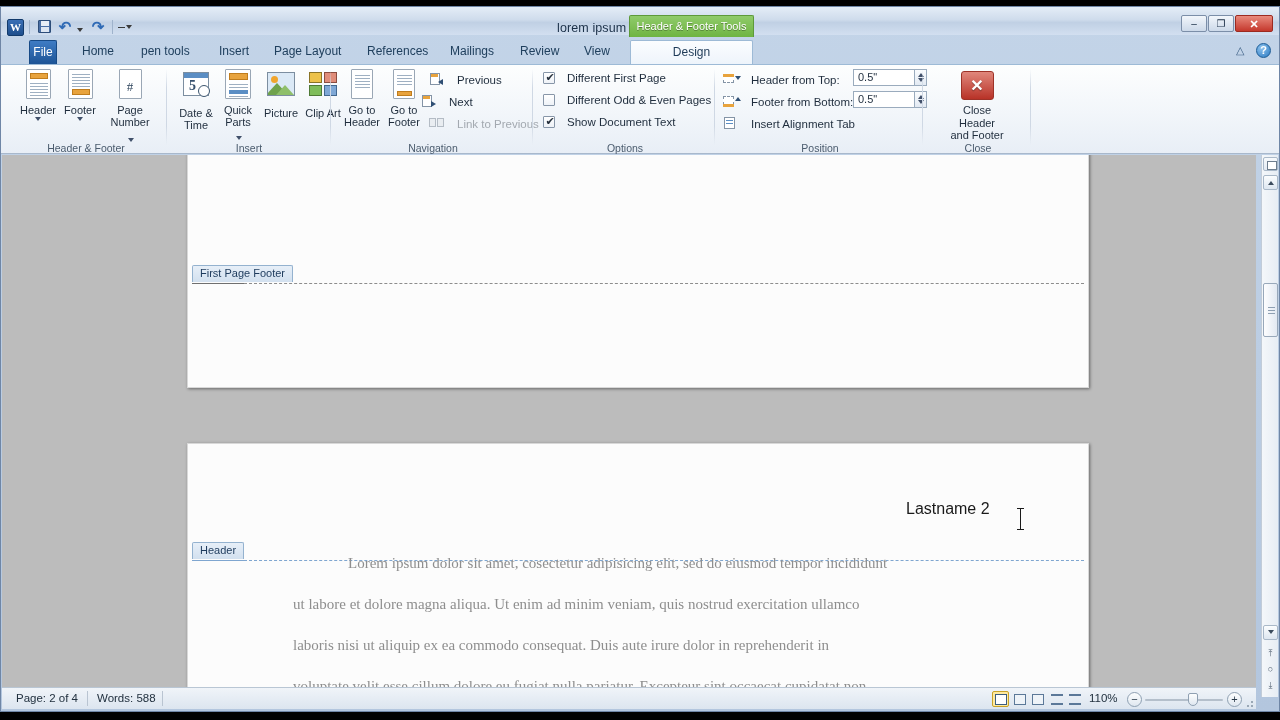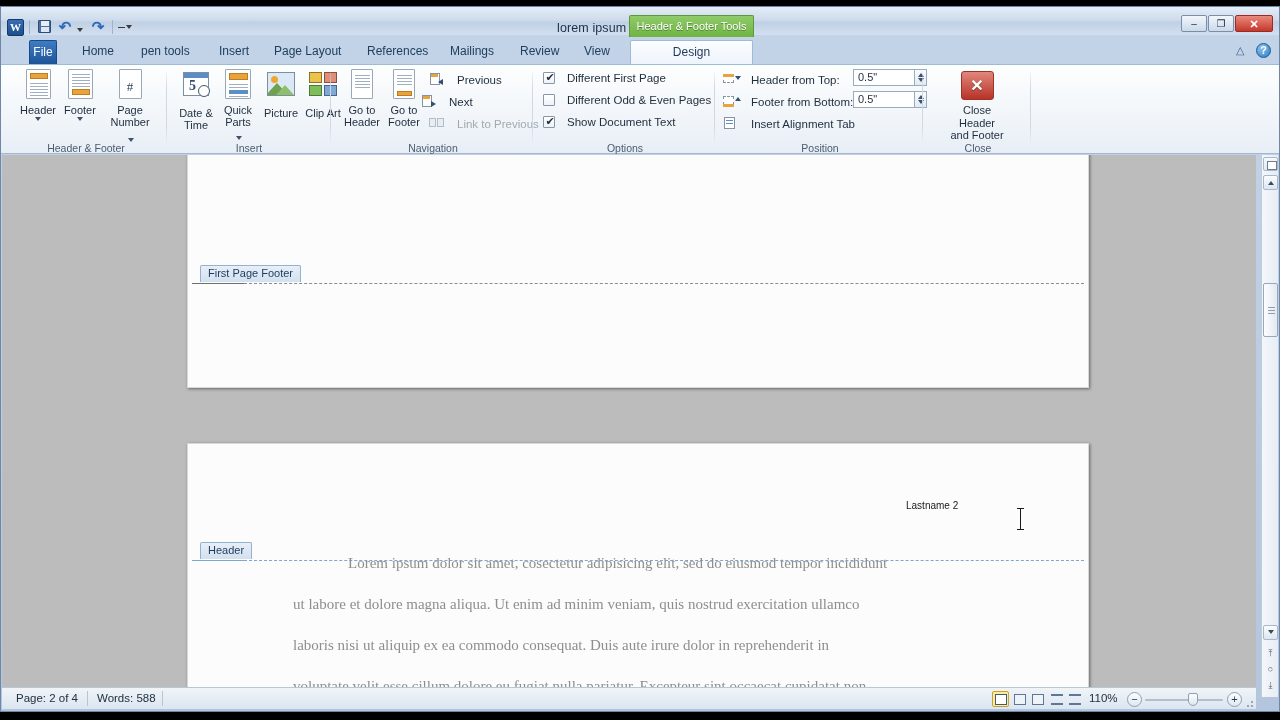--- a/index.html
+++ b/index.html
@@ -179,24 +179,24 @@
     position:absolute; left:4px; right:4px; height:0;
     border-top:1px dashed #8d8d8d;
   }
   .dashline.blue{ border-top:1px dashed #7fa6d0; }
   .solidstub{ position:absolute; left:4px; width:52px; height:0; border-top:1px solid #6f6f6f;}
 
   .tagbox{
     position:absolute; padding:1px 7px 2px; font-size:11px; color:#1d3a5c;
     background:linear-gradient(#e7eff8,#d2e0ef);
     border:1px solid #94b2cf; border-radius:2px 2px 0 0; border-bottom:none;
-    white-space:nowrap; line-height:13px;margin-left:8px;
+    white-space:nowrap; line-height:13px;
   }
   .hdrtext{
-    position:absolute; font-size:10px; color:#1a1a1a;
+    position:absolute; font-size:16px; color:#1a1a1a;
     font-family:"Liberation Sans", sans-serif;
   }
   .bodyline{
     position:absolute; left:105px; font-size:15px; color:#8e8e8e;
     font-family:"Liberation Serif", serif; white-space:nowrap;
   }
   .caret-ibeam{
     position:absolute; width:1px; height:22px; background:#1a1a1a;
   }
   .caret-ibeam:before,.caret-ibeam:after{

